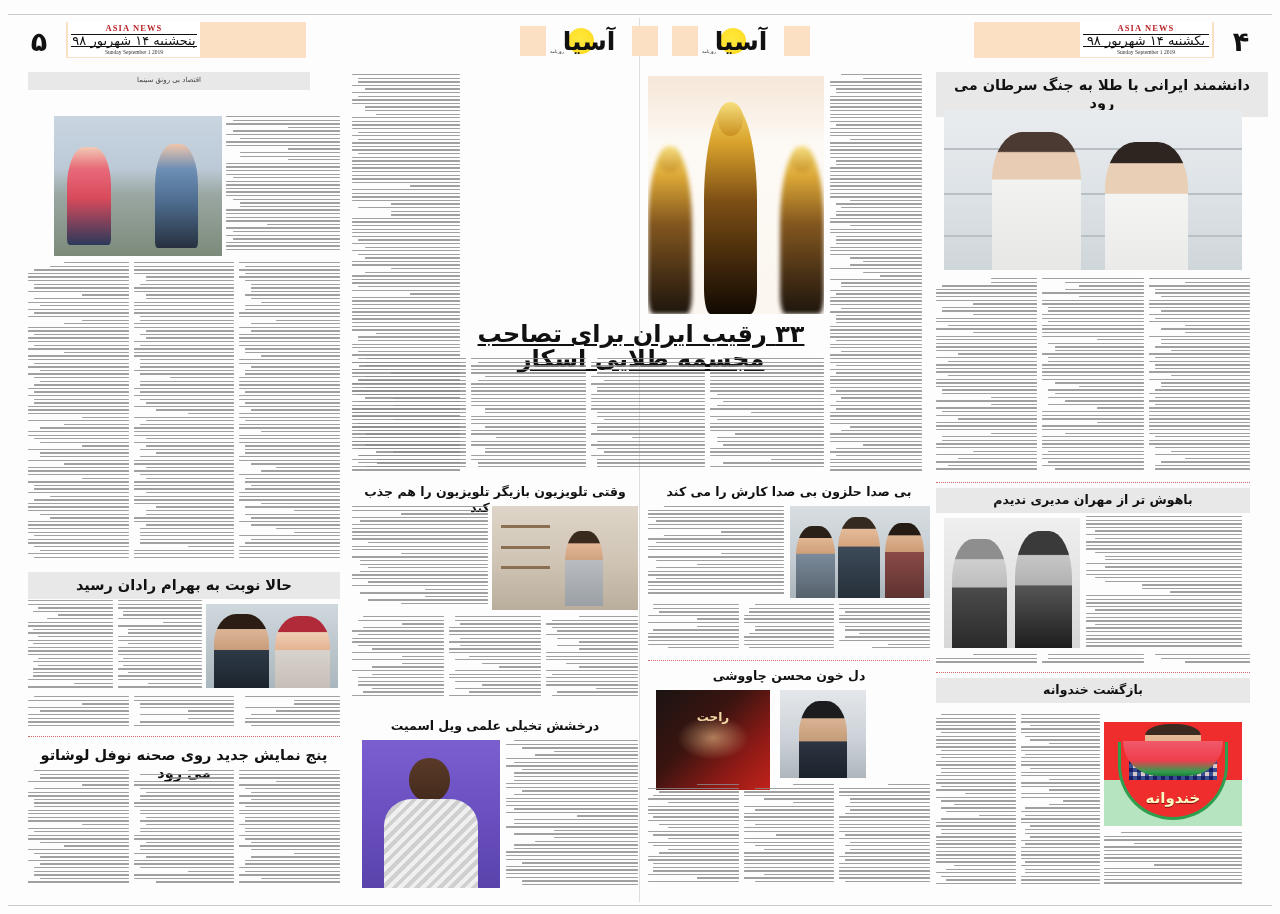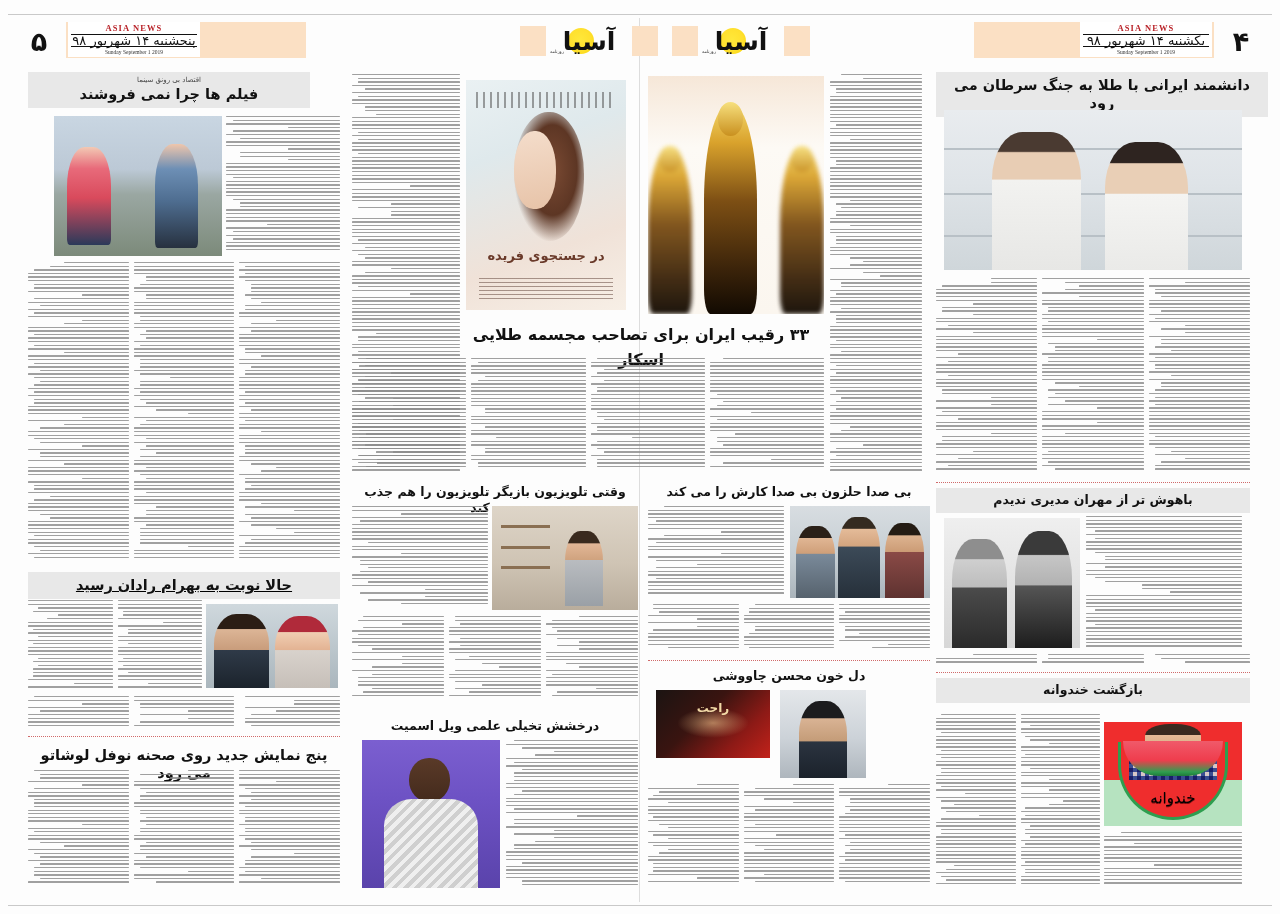--- a/index.html
+++ b/index.html
@@ -53,21 +53,21 @@
     font-family:"DejaVu Sans",sans-serif;}
   .asia-sub{position:absolute;left:30px;top:27px;font-size:4.5px;color:#333;direction:rtl;}
 
   
   .sec{position:absolute;box-sizing:border-box;}
   .hl-band{background:#e8e8e8;text-align:center;padding:4px 4px 5px;}
   .kicker{font-size:7px;color:#444;direction:rtl;margin-bottom:1px;}
   .headline{font-size:14.5px;font-weight:bold;color:#111;direction:rtl;line-height:18px;
     letter-spacing:-0.2px;}
   .headline.sm{font-size:12.5px;line-height:16px;}
-  .headline.lg{font-size:16px;line-height:25px;}
+  .headline.lg{font-size:24px;line-height:25px;text-decoration:underline;}
   .dotline{height:0;border-top:1px dotted #d06a6a;}
 
   
   .cols{display:flex;direction:rtl;gap:5px;}
   .col{flex:1;}
   .tline{height:1.35px;background:#8b8b8b;margin-bottom:2.25px;border-radius:.5px;
     opacity:.82;}
   .tline.s1{width:100%}.tline.s2{width:94%}.tline.s3{width:88%}
   .tline.s4{width:78%}.tline.s5{width:64%}.tline.s6{width:46%}
   .tblock{overflow:hidden;}
@@ -188,21 +188,21 @@
     background:linear-gradient(180deg,#3a2a20 0%,#3a2a20 40%,#e6bb98 41%,#d7a87f 100%);
     border-radius:44% 44% 30% 30%;}
   .img-khand .plaid{position:absolute;left:18%;right:18%;top:30%;height:26%;
     background:repeating-linear-gradient(90deg,#2f58a8 0 4px,#e9e9e9 4px 8px),
                repeating-linear-gradient(0deg,#2f58a8 0 4px,#e9e9e9 4px 8px);
     background-blend-mode:multiply;opacity:.92;}
   .img-khand .arc{position:absolute;left:10%;right:10%;bottom:6%;height:72%;
     border-radius:0 0 120px 120px;background:#ef2d2d;border:3px solid #2f9e4f;
     border-top:none;}
   .img-khand .kw{position:absolute;left:0;right:0;bottom:18%;text-align:center;
-    color:#000000;font-size:15px;font-weight:normal;direction:rtl;
+    color:#fef9c3;font-size:15px;font-weight:bold;direction:rtl;
     text-shadow:0 1px 0 #7a1010;}
 </style>
 </head>
 <body>
 
 <div class="page">
 
   <div class="rule-top"></div>
   <div class="rule-bottom"></div>
   <div class="spine"></div>
@@ -242,21 +242,20 @@
     <div class="blk l"></div>
     <div class="blk r"></div>
     <div class="asia-sun"></div>
     <div class="asia-word">آسیا</div>
     <div class="asia-sub">روزنامه</div>
   </div>
 
   <div class="sec" style="left:28px;top:72px;width:282px;">
     <div class="hl-band">
       <div class="kicker">اقتصاد بی رونق سینما</div>
-      <div class="headline">فیلم ها چرا نمی فروشند</div>
     </div>
   </div>
   <div class="photo img-actors" style="position:absolute;left:54px;top:116px;width:168px;height:140px;"></div>
   <div class="sec" style="left:226px;top:116px;width:114px;height:140px;">
     <div class="tblock cols" style="height:140px;">
       <div class="col">
           <div class="tline s1"></div>
           <div class="tline s2"></div>
           <div class="tline s1"></div>
           <div class="tline s6"></div>
@@ -550,21 +549,21 @@
           <div class="tline s1"></div>
           <div class="tline s1"></div>
           <div class="tline s2"></div>
           <div class="tline s3"></div>
           <div class="tline s1"></div>
           <div class="tline s2"></div>
         </div>
     </div>
   </div>
 
-  <div class="sec" style="left:28px;top:572px;width:312px;text-decoration:underline;">
+  <div class="sec" style="left:28px;top:572px;width:312px;">
     <div class="hl-band">
       <div class="headline">حالا نوبت به بهرام رادان رسید</div>
     </div>
   </div>
   <div class="photo img-couple" style="position:absolute;left:206px;top:604px;width:132px;height:84px;">
     <div class="m"></div>
     <div class="w"></div>
   </div>
   <div class="sec" style="left:28px;top:600px;width:174px;height:92px;">
     <div class="tblock cols" style="height:92px;">
@@ -886,27 +885,20 @@
           <div class="tline s4"></div>
           <div class="tline s2"></div>
           <div class="tline s1"></div>
           <div class="tline s2"></div>
           <div class="tline s1"></div>
           <div class="tline s1"></div>
         </div>
     </div>
   </div>
 
-  <div class="photo img-poster" style="position:absolute;left:466px;top:80px;width:160px;height:230px;">
-    <div class="pstr-laurel"></div>
-    <div class="pstr-hair"></div>
-    <div class="pstr-face"></div>
-    <div class="pstr-title">در جستجوی فریده</div>
-    <div class="pstr-credit"></div>
-  </div>
 
   <div class="photo img-oscar" style="position:absolute;left:648px;top:76px;width:176px;height:238px;">
     <div class="osc l">
         <div class="head"></div>
       </div>
     <div class="osc r">
         <div class="head"></div>
       </div>
     <div class="osc mid">
         <div class="head"></div>
@@ -1446,21 +1438,21 @@
         </div>
     </div>
   </div>
 
   <div class="dotline" style="position:absolute;left:648px;top:660px;width:282px;"></div>
   <div class="sec" style="left:648px;top:664px;width:282px;">
     <div class="hl-band" style="background:transparent;">
       <div class="headline sm">دل خون محسن چاووشی</div>
     </div>
   </div>
-  <div class="photo img-album" style="position:absolute;left:656px;top:690px;width:114px;height:68px;">
+  <div class="photo img-album" style="position:absolute;left:656px;top:690px;width:114px;height:100px;">
     <div class="glow"></div>
     <div class="ttl">راحت</div>
   </div>
   <div class="photo img-singer" style="position:absolute;left:780px;top:690px;width:86px;height:88px;">
     <div class="s"></div>
   </div>
   <div class="sec" style="left:648px;top:784px;width:282px;height:104px;">
     <div class="tblock cols" style="height:104px;">
       <div class="col">
           <div class="tline s6"></div>

